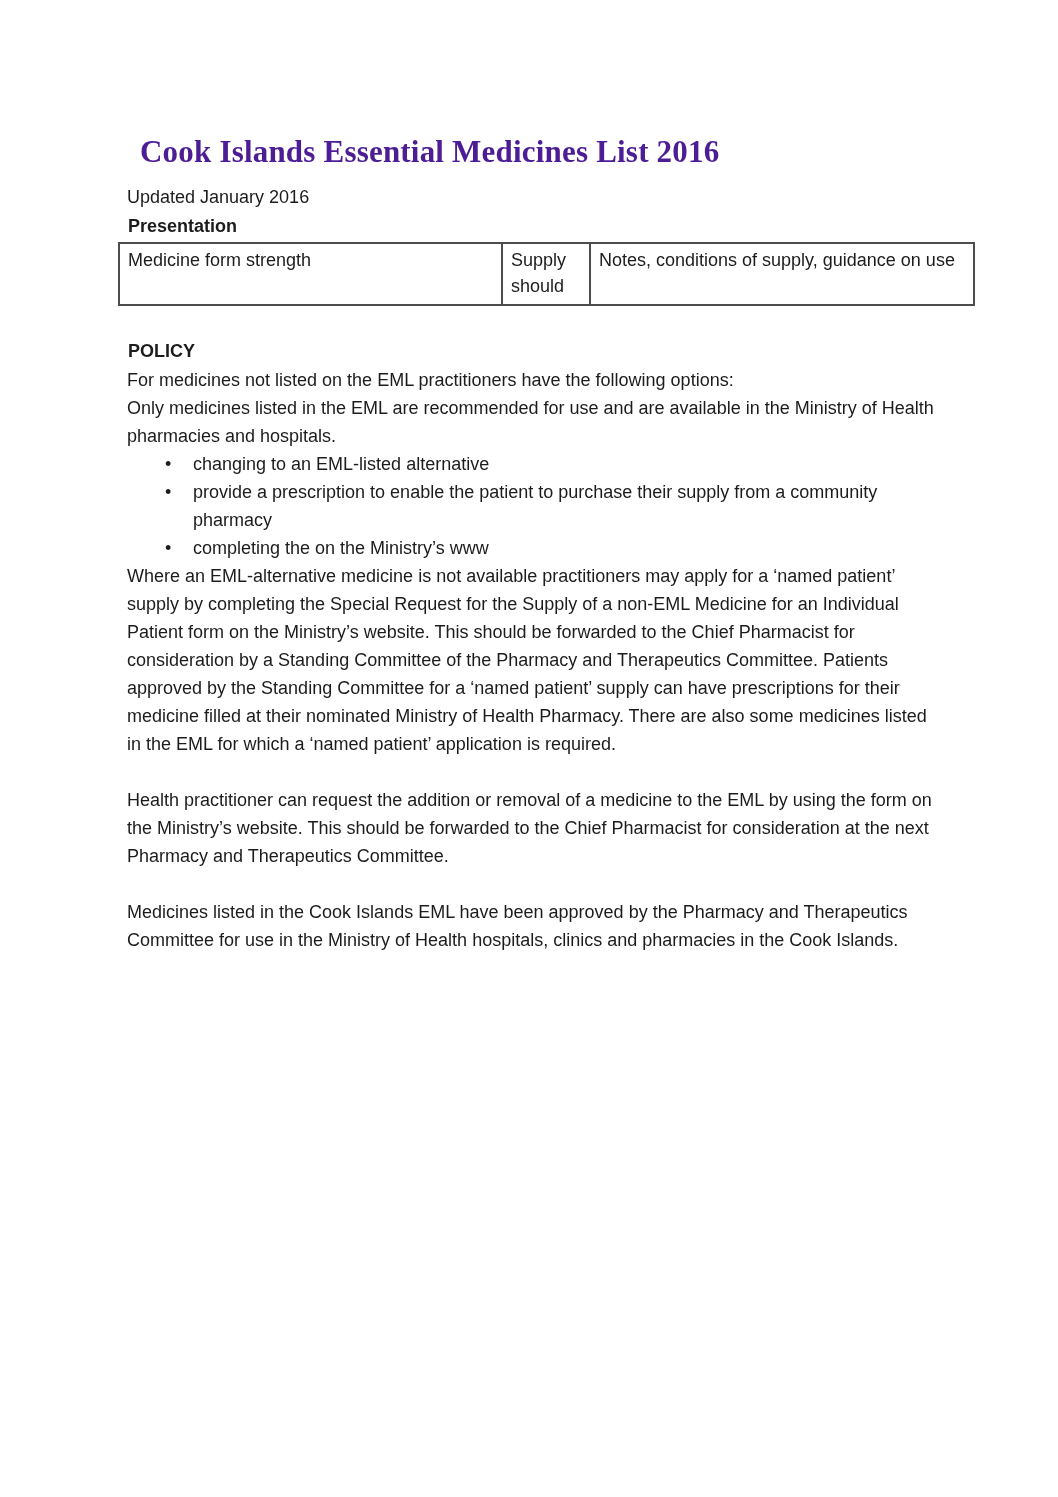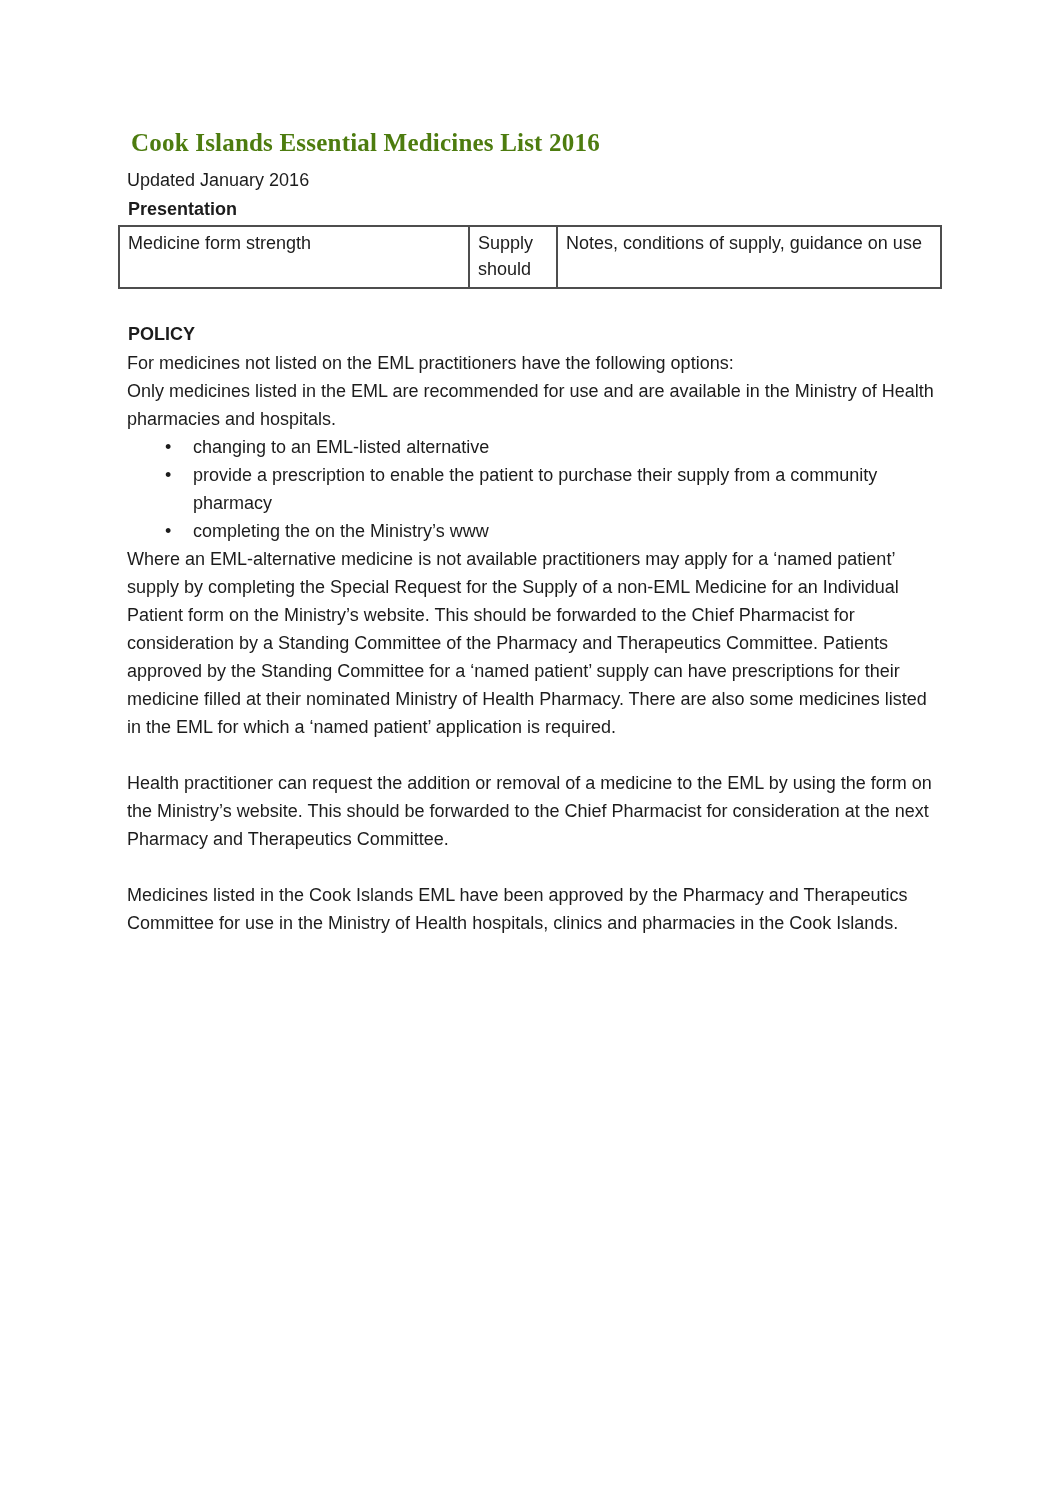--- a/index.html
+++ b/index.html
@@ -17,26 +17,26 @@
   }
   .page {
     box-sizing: border-box;
     width: 1058px;
     height: 1497px;
     padding: 121px 118px 0 127px;
     background: #ffffff;
     overflow: hidden;
   }
   .doc-title {
-    margin: 4px;
+    margin: 13px;
     font-family: "Liberation Serif", "DejaVu Serif", serif;
     font-weight: bold;
-    font-size: 25px;
+    font-size: 31px;
     line-height: 36px;
-    color: #4d7c0f;
+    color: #4c1d95;
     letter-spacing: 0.2px;
   }
   .updated-line {
     margin: 5px 0 0 0;
     font-size: 18px;
     line-height: 28px;
   }
   .subhead {
     margin: 1px;
     font-size: 18px;
@@ -51,21 +51,21 @@
   }
   table.presentation-table td {
     border: 2px solid #4d4d4d;
     vertical-align: top;
     padding: 3px 8px 5px 8px;
     font-size: 18px;
     line-height: 26px;
     height: 44px;
     box-sizing: border-box;
   }
-  td.col-medicine { width: 350px; }
+  td.col-medicine { width: 383px; }
   td.col-supply   { width: 88px;  }
   td.col-notes    { width: 384px; }
   .policy-head {
     margin-top: 31px;
   }
   .para {
     margin: 0;
     font-size: 18px;
     line-height: 28px;
     max-width: 812px;

